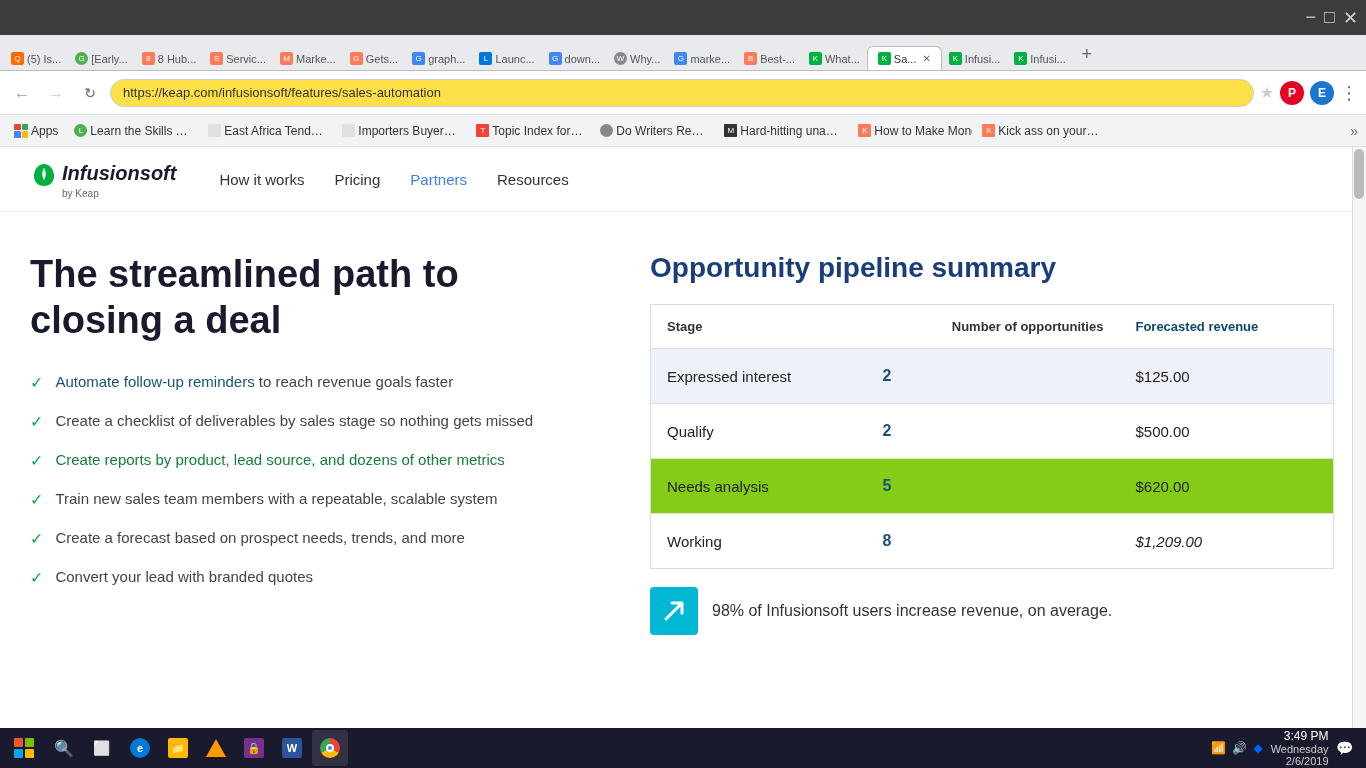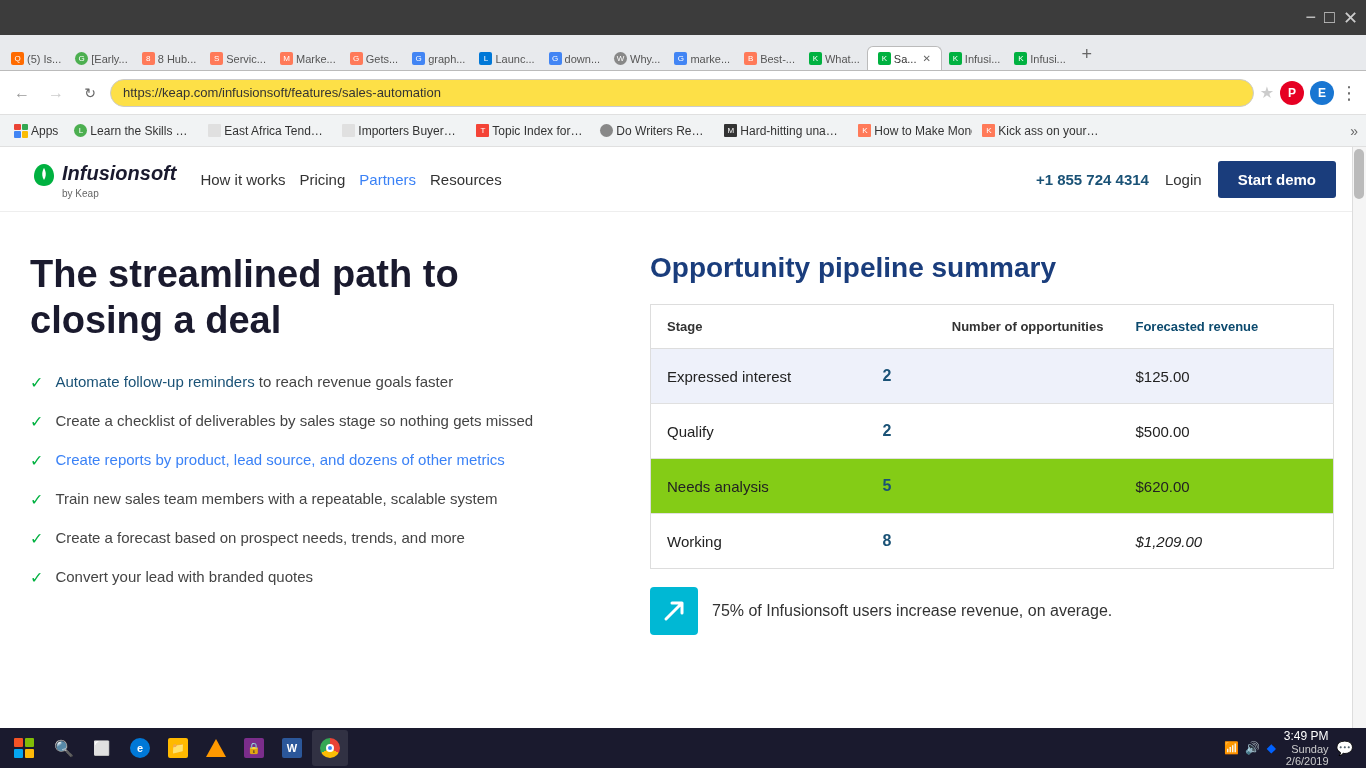--- a/index.html
+++ b/index.html
@@ -142,62 +142,57 @@
 </div>
 
 <div style="height:calc(768px - 35px - 36px - 44px - 32px - 40px);overflow:hidden;position:relative;background:#fff;">
 
   <div style="position:absolute;right:0;top:0;width:14px;height:100%;background:#f5f5f5;border-left:1px solid #ddd;z-index:5;">
     <div style="position:absolute;right:2px;top:2px;width:10px;height:50px;background:#bbb;border-radius:5px;"></div>
   </div>
 
   <nav style="display:flex;align-items:center;padding:0 30px;height:65px;border-bottom:1px solid #eee;background:#fff;">
 
-    <div style="display:flex;flex-direction:column;margin-right:24px;cursor:pointer;">
+    <div style="display:flex;flex-direction:column;margin-right:43px;cursor:pointer;">
       <div style="display:flex;align-items:center;gap:4px;">
         <svg width="28" height="28" viewBox="0 0 28 28">
           <path d="M14 4 C8 4 4 10 4 16 C4 22 8 26 14 26 C20 26 24 22 24 16 C24 10 20 4 14 4 Z" fill="#00b140"></path>
           <path d="M14 8 C14 8 10 14 14 20 C18 14 14 8 14 8 Z" fill="#fff"></path>
         </svg>
         <span style="font-size:20px;font-weight:bold;color:#1a1a2e;font-style:italic;">Infusionsoft</span>
       </div>
       <span style="font-size:10px;color:#666;margin-left:32px;">by Keap</span>
     </div>
 
-    <div style="display:flex;align-items:center;gap:14px;flex:1;">
+    <div style="display:flex;align-items:center;gap:30px;flex:1;">
       <a style="font-size:15px;color:#333;text-decoration:none;cursor:pointer;">How it works</a>
       <a style="font-size:15px;color:#333;text-decoration:none;cursor:pointer;">Pricing</a>
       <a style="font-size:15px;color:#3b82f6;text-decoration:none;cursor:pointer;text-align:right;">Partners</a>
       <a style="font-size:15px;color:#333;text-decoration:none;cursor:pointer;">Resources</a>
     </div>
 
-    <div style="display:flex;align-items:center;gap:16px;">
-      <span style="font-size:15px;color:#1a5276;font-weight:bold;">+1 855 724 4314</span>
-      <span style="font-size:15px;color:#333;cursor:pointer;">Login</span>
-      <button style="background:#1a3d7c;color:#fff;padding:10px 20px;border:none;border-radius:3px;font-size:15px;font-weight:bold;cursor:pointer;">Start demo</button>
-    </div>
   </nav>
 
   <div style="display:flex;padding:40px 32px 30px 30px;gap:60px;height:calc(100% - 65px);">
 
     <div style="flex:0 0 560px;">
       <h1 style="font-size:38px;font-weight:900;color:#1a1a2e;line-height:1.2;margin-bottom:28px;">The streamlined path to closing a deal</h1>
 
       <ul style="list-style:none;display:flex;flex-direction:column;gap:18px;">
         <li style="display:flex;align-items:flex-start;gap:12px;">
           <span style="color:#00b140;font-size:16px;margin-top:2px;flex-shrink:0;">✓</span>
           <span style="font-size:15px;color:#444;line-height:1.4;"><a style="color:#1a5276;text-decoration:none;">Automate follow-up reminders</a> to reach revenue goals faster</span>
         </li>
         <li style="display:flex;align-items:flex-start;gap:12px;">
           <span style="color:#00b140;font-size:16px;margin-top:2px;flex-shrink:0;">✓</span>
           <span style="font-size:15px;color:#444;line-height:1.4;">Create a checklist of deliverables by sales stage so nothing gets missed</span>
         </li>
         <li style="display:flex;align-items:flex-start;gap:12px;">
           <span style="color:#00b140;font-size:16px;margin-top:2px;flex-shrink:0;">✓</span>
-          <span style="font-size:15px;color:#3b82f6;line-height:1.4;">Create reports by product, lead source, and dozens of other metrics</span>
+          <span style="font-size:15px;color:#15803d;line-height:1.4;">Create reports by product, lead source, and dozens of other metrics</span>
         </li>
         <li style="display:flex;align-items:flex-start;gap:12px;">
           <span style="color:#00b140;font-size:16px;margin-top:2px;flex-shrink:0;">✓</span>
           <span style="font-size:15px;color:#444;line-height:1.4;">Train new sales team members with a repeatable, scalable system</span>
         </li>
         <li style="display:flex;align-items:flex-start;gap:12px;">
           <span style="color:#00b140;font-size:16px;margin-top:2px;flex-shrink:0;">✓</span>
           <span style="font-size:15px;color:#444;line-height:1.4;">Create a forecast based on prospect needs, trends, and more</span>
         </li>
         <li style="display:flex;align-items:flex-start;gap:12px;">
@@ -241,21 +236,21 @@
           </tr>
         </tbody>
       </table>
 
       <div style="display:flex;align-items:center;gap:14px;margin-top:18px;">
         <div style="width:48px;height:48px;background:#00b8d4;border-radius:4px;display:flex;align-items:center;justify-content:center;">
           <svg width="28" height="28" viewBox="0 0 28 28">
             <path d="M6 22 L22 6 M12 6 L22 6 L22 16" stroke="#fff" stroke-width="3" fill="none" stroke-linecap="round" stroke-linejoin="round"></path>
           </svg>
         </div>
-        <span style="font-size:16px;color:#333;">75% of Infusionsoft users increase revenue, on average.</span>
+        <span style="font-size:16px;color:#333;">98% of Infusionsoft users increase revenue, on average.</span>
       </div>
     </div>
   </div>
 </div>
 
 <div style="position:fixed;bottom:0;left:0;width:1366px;height:40px;background:#1a1a2e;display:flex;align-items:center;padding:0 4px;gap:2px;z-index:100;">
 
   <div style="width:40px;height:40px;display:flex;align-items:center;justify-content:center;cursor:pointer;">
     <div style="display:grid;grid-template-columns:1fr 1fr;gap:2px;width:20px;height:20px;">
       <div style="background:#f35325;border-radius:1px;"></div>
@@ -291,18 +286,18 @@
   </div>
 
   <div style="margin-left:auto;display:flex;align-items:center;gap:8px;color:#fff;font-size:11px;padding-right:8px;">
     <div style="display:flex;align-items:center;gap:6px;color:#ccc;font-size:12px;">
       <span style="cursor:pointer;">📶</span>
       <span style="cursor:pointer;">🔊</span>
       <span style="cursor:pointer;color:#0061fe;">◆</span>
     </div>
     <div style="display:flex;flex-direction:column;align-items:flex-end;">
       <div style="font-size:12px;color:#fff;">3:49 PM</div>
-      <div style="font-size:11px;color:#ccc;">Sunday</div>
+      <div style="font-size:11px;color:#ccc;">Wednesday</div>
       <div style="font-size:11px;color:#ccc;">2/6/2019</div>
     </div>
     <div style="color:#ccc;font-size:14px;cursor:pointer;">💬</div>
   </div>
 </div>
 
 </body></html>

